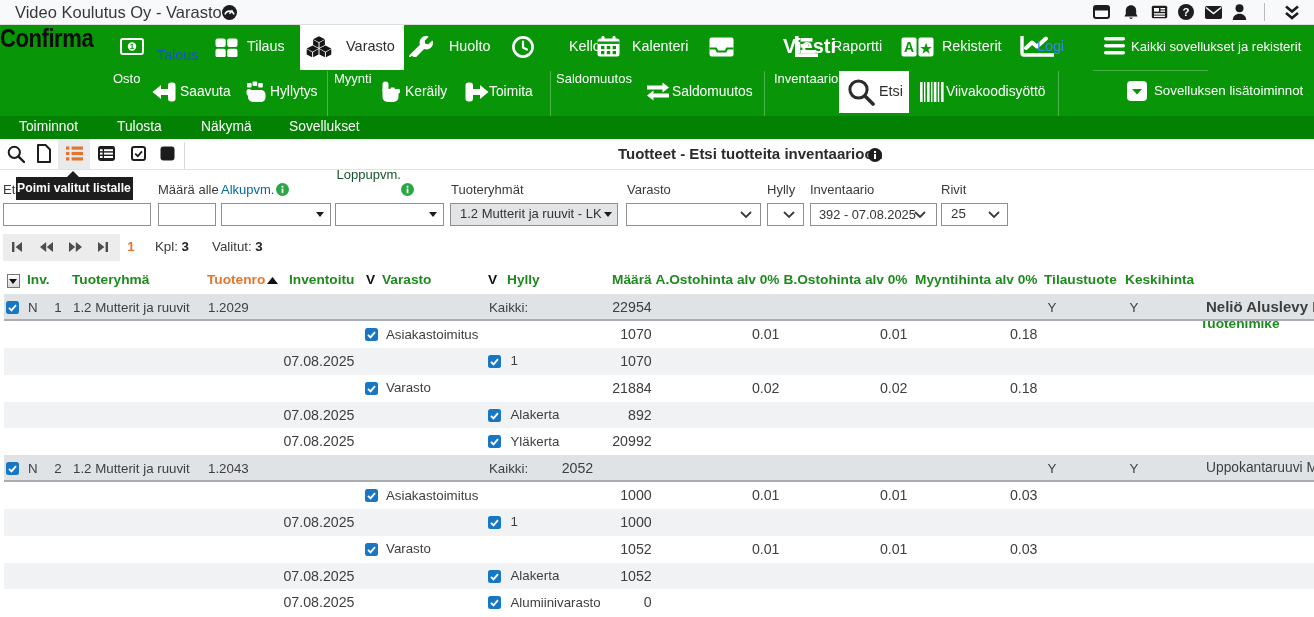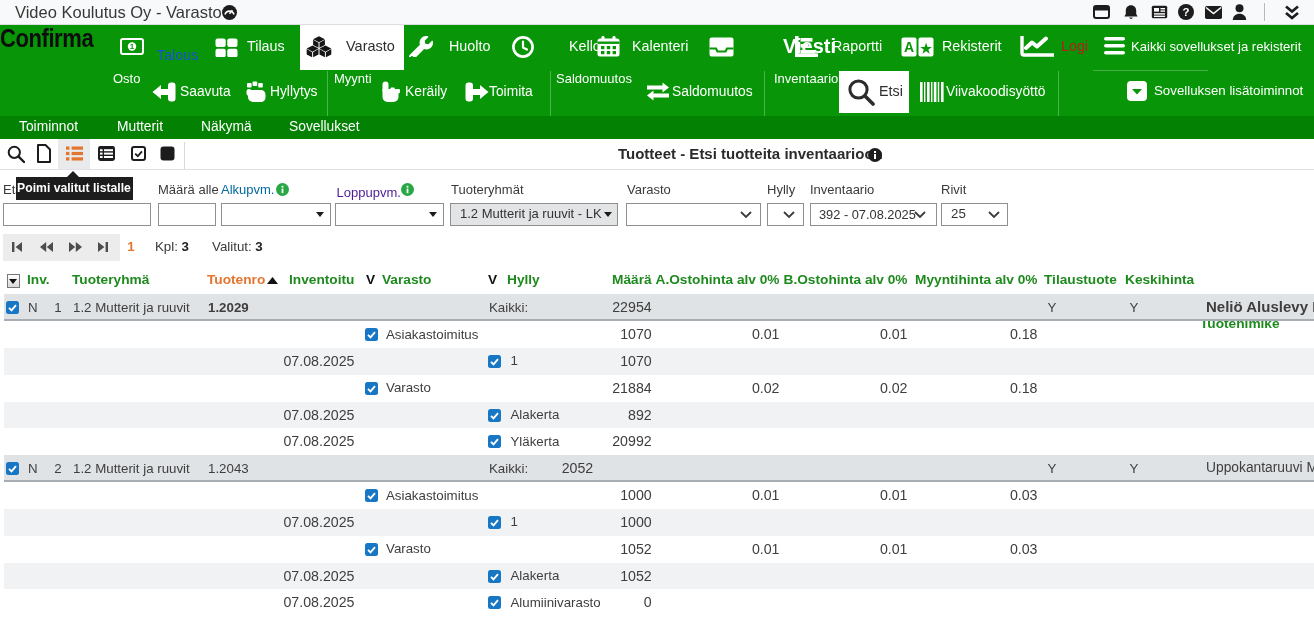--- a/index.html
+++ b/index.html
@@ -119,21 +119,21 @@
       <rect x="0.5" y="0.5" width="15" height="19" rx="2" fill="#fff"></rect>
       <text x="8" y="15" font-size="14" font-weight="bold" fill="#089608" text-anchor="middle" font-family="Liberation Sans">A</text>
       <rect x="17.5" y="0.5" width="15" height="19" rx="2" fill="#fff"></rect>
       <text x="25" y="15.5" font-size="13" font-weight="bold" fill="#089608" text-anchor="middle" font-family="Liberation Sans">★</text>
     </svg>
 <div class="tx" style="left:942px;top:36.9px;height:19.3px;line-height:19.3px;font-size:14.3px;color:#fff;font-weight:normal;">Rekisterit</div>
 <svg class="ab" style="left:1020px;top:36px" width="34" height="21" viewBox="0 0 34 21">
       <path d="M2 0 V17 a2 2 0 0 0 2 2 H34" fill="none" stroke="#fff" stroke-width="3.4"></path>
       <path d="M6 12 L12 6.5 L17 10.5 L26 2.5" fill="none" stroke="#fff" stroke-width="4" stroke-linecap="round" stroke-linejoin="round"></path>
     </svg>
-<div class="tx" style="left:1061px;top:36.9px;height:19.3px;line-height:19.3px;font-size:14.3px;color:#b91c1c;font-weight:normal;">Logi</div>
+<div class="tx" style="left:1037px;top:36.9px;height:19.3px;line-height:19.3px;font-size:14.3px;color:#3b82f6;font-weight:normal;">Logi</div>
 <svg class="ab" style="left:1104px;top:37px" width="21" height="18" viewBox="0 0 21 18">
       <rect x="0" y="0" width="21" height="3.6" rx="1.8" fill="#fff"></rect>
       <rect x="0" y="7" width="21" height="3.6" rx="1.8" fill="#fff"></rect>
       <rect x="0" y="14" width="21" height="3.6" rx="1.8" fill="#fff"></rect>
     </svg>
 <div class="tx" style="left:1131px;top:37.6px;height:17.7px;line-height:17.7px;font-size:13.1px;color:#fff;font-weight:normal;">Kaikki sovellukset ja rekisterit</div>
 <div class="ab" style="left:0px;top:70px;width:1314px;height:45.5px;background:#089608"></div>
 <div class="ab" style="left:327px;top:70.5px;width:1px;height:45px;background:rgba(255,255,255,0.28)"></div>
 <div class="ab" style="left:550px;top:70.5px;width:1px;height:45px;background:rgba(255,255,255,0.28)"></div>
 <div class="ab" style="left:764px;top:70.5px;width:1px;height:45px;background:rgba(255,255,255,0.28)"></div>
@@ -191,21 +191,21 @@
       </g>
     </svg>
 <div class="tx" style="left:946px;top:82.7px;height:18.6px;line-height:18.6px;font-size:13.8px;color:#fff;font-weight:normal;">Viivakoodisyöttö</div>
 <svg class="ab" style="left:1127px;top:81px" width="20" height="20" viewBox="0 0 20 20">
       <rect x="0" y="0" width="20" height="20" rx="4" fill="#fff"></rect>
       <path d="M5 8 L10 13.5 L15 8 Z" fill="#089608"></path>
     </svg>
 <div class="tx" style="left:1154px;top:82.0px;height:18.0px;line-height:18.0px;font-size:13.3px;color:#fff;font-weight:normal;">Sovelluksen lisätoiminnot</div>
 <div class="ab" style="left:0px;top:115.5px;width:1314px;height:23.5px;background:#038103"></div>
 <div class="tx" style="left:19px;top:118.0px;height:18.6px;line-height:18.6px;font-size:13.8px;color:#fff;font-weight:normal;">Toiminnot</div>
-<div class="tx" style="left:117px;top:118.0px;height:18.6px;line-height:18.6px;font-size:13.8px;color:#fff;font-weight:normal;">Mutterit</div>
+<div class="tx" style="left:117px;top:118.0px;height:18.6px;line-height:18.6px;font-size:13.8px;color:#fff;font-weight:normal;">Tulosta</div>
 <div class="tx" style="left:201px;top:118.0px;height:18.6px;line-height:18.6px;font-size:13.8px;color:#fff;font-weight:normal;">Näkymä</div>
 <div class="tx" style="left:289px;top:118.0px;height:18.6px;line-height:18.6px;font-size:13.8px;color:#fff;font-weight:normal;">Sovellukset</div>
 <div class="ab" style="left:0px;top:139px;width:1314px;height:31px;background:#fff;border-bottom:1px solid #dfe3e8"></div>
 <div class="ab" style="left:58px;top:139px;width:32px;height:30px;background:#e9eaeb"></div>
 <svg class="ab" style="left:7px;top:145px" width="18" height="18" viewBox="0 0 18 18">
       <circle cx="7.3" cy="7.3" r="5.6" fill="none" stroke="#1c1c1c" stroke-width="2"></circle>
       <line x1="11.6" y1="11.6" x2="17" y2="17" stroke="#1c1c1c" stroke-width="2.4" stroke-linecap="round"></line>
     </svg>
 <svg class="ab" style="left:37px;top:144px" width="14" height="19" viewBox="0 0 14 19">
       <path d="M1 1 h7.5 L13 5.5 V18 H1 Z" fill="none" stroke="#1c1c1c" stroke-width="2" stroke-linejoin="round"></path>
@@ -244,21 +244,21 @@
       <rect x="6" y="6" width="2" height="5" fill="#fff"></rect>
     </svg>
 <div class="tx" style="left:3px;top:180.7px;height:17.6px;line-height:17.6px;font-size:13px;color:#3a3a3a;font-weight:normal;">Etsi</div>
 <div class="tx" style="left:158px;top:180.7px;height:17.6px;line-height:17.6px;font-size:13px;color:#3a3a3a;font-weight:normal;">Määrä alle</div>
 <div class="tx" style="left:221px;top:180.7px;height:17.6px;line-height:17.6px;font-size:13px;color:#0369a1;font-weight:normal;">Alkupvm.</div>
 <svg class="ab" style="left:276px;top:183px" width="13" height="13" viewBox="0 0 13 13">
       <circle cx="6.5" cy="6.5" r="6.5" fill="#28a745"></circle>
       <rect x="5.6" y="2.8" width="1.8" height="1.8" fill="#fff"></rect>
       <rect x="5.6" y="5.6" width="1.8" height="4.6" fill="#fff"></rect>
     </svg>
-<div class="tx" style="left:336.5px;top:184px;height:17.6px;line-height:17.6px;font-size:13px;color:#4c1d95;font-weight:normal;">Loppupvm.</div>
+<div class="tx" style="left:336.5px;top:166px;height:17.6px;line-height:17.6px;font-size:13px;color:#14532d;font-weight:normal;">Loppupvm.</div>
 <svg class="ab" style="left:400.5px;top:183px" width="13" height="13" viewBox="0 0 13 13">
       <circle cx="6.5" cy="6.5" r="6.5" fill="#28a745"></circle>
       <rect x="5.6" y="2.8" width="1.8" height="1.8" fill="#fff"></rect>
       <rect x="5.6" y="5.6" width="1.8" height="4.6" fill="#fff"></rect>
     </svg>
 <div class="tx" style="left:451px;top:180.7px;height:17.6px;line-height:17.6px;font-size:13px;color:#3a3a3a;font-weight:normal;">Tuoteryhmät</div>
 <div class="tx" style="left:627px;top:180.7px;height:17.6px;line-height:17.6px;font-size:13px;color:#3a3a3a;font-weight:normal;">Varasto</div>
 <div class="tx" style="left:767px;top:180.7px;height:17.6px;line-height:17.6px;font-size:13px;color:#3a3a3a;font-weight:normal;">Hylly</div>
 <div class="tx" style="left:810px;top:180.7px;height:17.6px;line-height:17.6px;font-size:13px;color:#3a3a3a;font-weight:normal;">Inventaario</div>
 <div class="tx" style="left:941px;top:180.7px;height:17.6px;line-height:17.6px;font-size:13px;color:#3a3a3a;font-weight:normal;">Rivit</div>
@@ -338,21 +338,21 @@
 <div class="tx" style="left:1125px;top:271.2px;height:18.5px;line-height:18.5px;font-size:13.7px;color:#1e8a1e;font-weight:bold;text-align:center;">Keskihinta</div>
 <div class="tx" style="left:1200px;top:271.2px;height:18.5px;line-height:18.5px;font-size:13.7px;color:#1e8a1e;font-weight:bold;margin-top:44px;">Tuotenimike</div>
 <div class="ab" style="left:4px;top:294.4px;width:1310px;height:26.8px;background:#e0e3e6;border-bottom:2px solid #a8adb3"></div>
 <div class="ab" style="left:6px;top:301.1px;width:13px;height:13px;background:#1777c4;border-radius:2.5px"></div>
 <svg class="ab" style="left:6px;top:301.1px" width="13" height="13" viewBox="0 0 13 13">
       <path d="M3 6.8 L5.5 9.3 L10 4.2" fill="none" stroke="#fff" stroke-width="1.9"></path>
     </svg>
 <div class="tx" style="left:28px;top:298.6px;height:18.0px;line-height:18.0px;font-size:13.3px;color:#3e3e3e;font-weight:normal;">N</div>
 <div class="tx" style="left:43.6px;top:298.6px;width:18px;height:18.0px;line-height:18.0px;font-size:13.3px;color:#3e3e3e;font-weight:normal;text-align:right">1</div>
 <div class="tx" style="left:73px;top:298.6px;height:18.0px;line-height:18.0px;font-size:13.3px;color:#3e3e3e;font-weight:normal;">1.2 Mutterit ja ruuvit</div>
-<div class="tx" style="left:208px;top:298.6px;height:18.0px;line-height:18.0px;font-size:13.3px;color:#3e3e3e;font-weight:bold;">1.2029</div>
+<div class="tx" style="left:208px;top:298.6px;height:18.0px;line-height:18.0px;font-size:13.3px;color:#3e3e3e;font-weight:normal;">1.2029</div>
 <div class="tx" style="left:489px;top:298.6px;height:18.0px;line-height:18.0px;font-size:13.3px;color:#3e3e3e;font-weight:normal;">Kaikki:</div>
 <div class="tx" style="left:561.7px;top:298.0px;width:90px;height:19.2px;line-height:19.2px;font-size:14.2px;color:#3e3e3e;font-weight:normal;text-align:right">22954</div>
 <div class="tx" style="left:1032.0px;top:298.6px;width:40px;height:18.0px;line-height:18.0px;font-size:13.3px;color:#3e3e3e;font-weight:normal;text-align:center">Y</div>
 <div class="tx" style="left:1114.0px;top:298.6px;width:40px;height:18.0px;line-height:18.0px;font-size:13.3px;color:#3e3e3e;font-weight:normal;text-align:center">Y</div>
 <div class="tx" style="left:1206px;top:298.3px;height:18.6px;line-height:18.6px;font-size:15px;color:#3e3e3e;font-weight:bold;">Neliö Aluslevy M8</div>
 <div class="ab" style="left:365px;top:328.1px;width:13px;height:13px;background:#1777c4;border-radius:2.5px"></div>
 <svg class="ab" style="left:365px;top:328.1px" width="13" height="13" viewBox="0 0 13 13">
       <path d="M3 6.8 L5.5 9.3 L10 4.2" fill="none" stroke="#fff" stroke-width="1.9"></path>
     </svg>
 <div class="tx" style="left:386px;top:325.6px;height:18.0px;line-height:18.0px;font-size:13.3px;color:#3e3e3e;font-weight:normal;">Asiakastoimitus</div>

